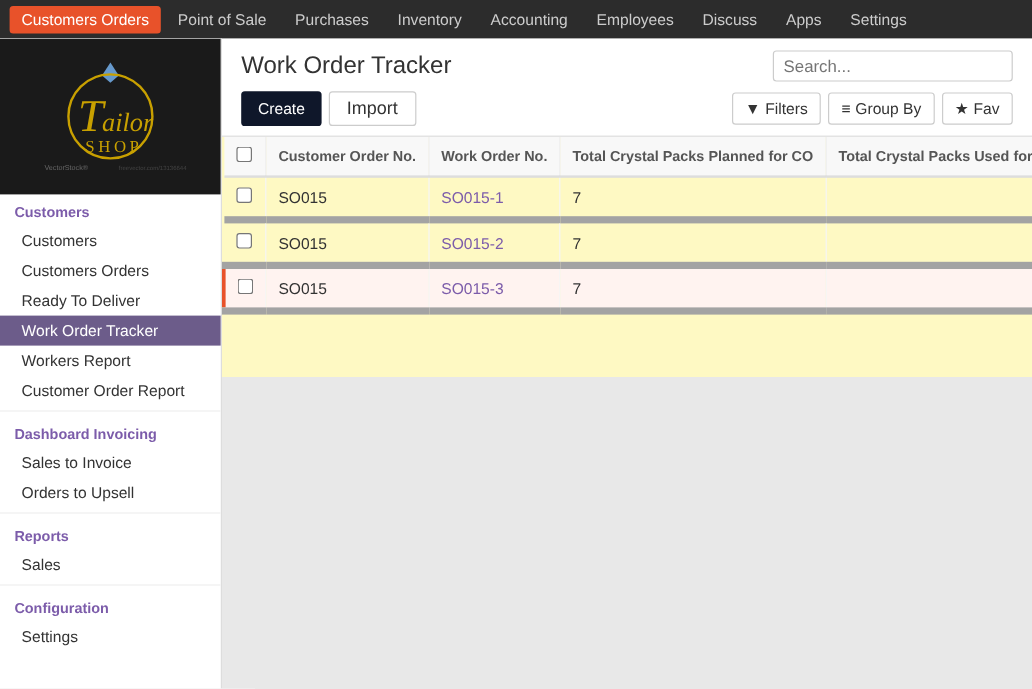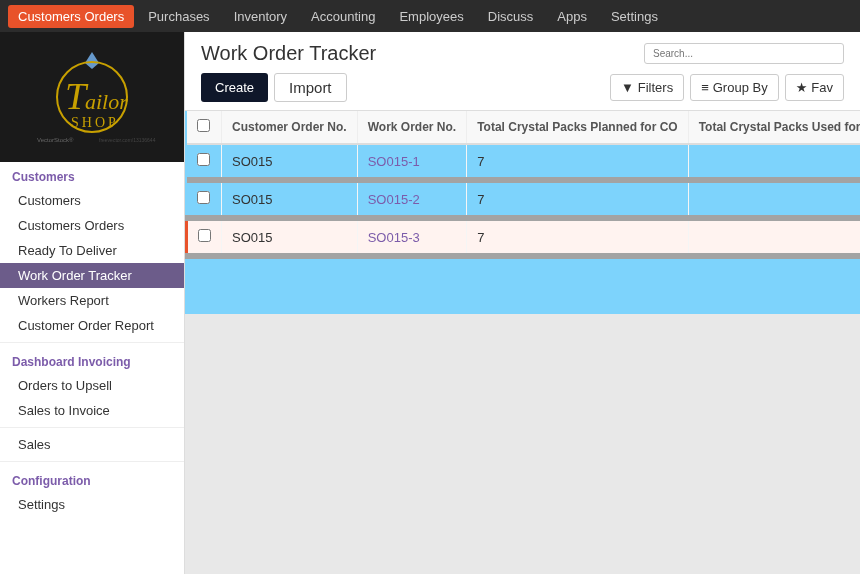--- a/index.html
+++ b/index.html
@@ -101,21 +101,21 @@
     }
     .content-title {
       font-size: 20px;
       font-weight: normal;
       color: #333;
     }
     .search-box {
       border: 1px solid #ccc;
       border-radius: 3px;
       padding: 4px 8px;
-      font-size: 10px;
+      font-size: 14px;
       width: 200px;
       color: #999;
     }
     .toolbar-row {
       display: flex;
       align-items: center;
       justify-content: space-between;
     }
     .toolbar-left { display: flex; gap: 6px; }
     .toolbar-right { display: flex; gap: 6px; }
@@ -146,21 +146,21 @@
       cursor: pointer;
       font-size: 13px;
       display: flex;
       align-items: center;
       gap: 4px;
     }
 
     
     .table-container {
       flex: 1;
-      background: #7dd3fc;
+      background: #fef9c3;
       overflow: auto;
     }
     table {
       width: 100%;
       border-collapse: collapse;
       font-size: 13px;
     }
     thead tr {
       background: #f8f8f8;
       border-bottom: 2px solid #ddd;
@@ -191,20 +191,21 @@
       background: #e8e8e8;
       height: 260px;
       flex-shrink: 0;
     }
   </style>
 </head>
 <body>
 
 <nav class="top-nav">
   <div class="top-nav-item active">Customers Orders</div>
+  <div class="top-nav-item">Point of Sale</div>
   <div class="top-nav-item">Purchases</div>
   <div class="top-nav-item">Inventory</div>
   <div class="top-nav-item">Accounting</div>
   <div class="top-nav-item">Employees</div>
   <div class="top-nav-item">Discuss</div>
   <div class="top-nav-item">Apps</div>
   <div class="top-nav-item">Settings</div>
 </nav>
 
 <div class="main-area">
@@ -236,27 +237,28 @@
       <div class="sidebar-item">Ready To Deliver</div>
       <div class="sidebar-item active">Work Order Tracker</div>
       <div class="sidebar-item">Workers Report</div>
       <div class="sidebar-item">Customer Order Report</div>
     </div>
 
     <div class="sidebar-divider"></div>
 
     <div>
       <div class="sidebar-section-title">Dashboard Invoicing</div>
+      <div class="sidebar-item">Sales to Invoice</div>
       <div class="sidebar-item">Orders to Upsell</div>
-      <div class="sidebar-item">Sales to Invoice</div>
     </div>
 
     <div class="sidebar-divider"></div>
 
     <div>
+      <div class="sidebar-section-title">Reports</div>
       <div class="sidebar-item">Sales</div>
     </div>
 
     <div class="sidebar-divider"></div>
 
     <div>
       <div class="sidebar-section-title">Configuration</div>
       <div class="sidebar-item">Settings</div>
     </div>
   </aside>

